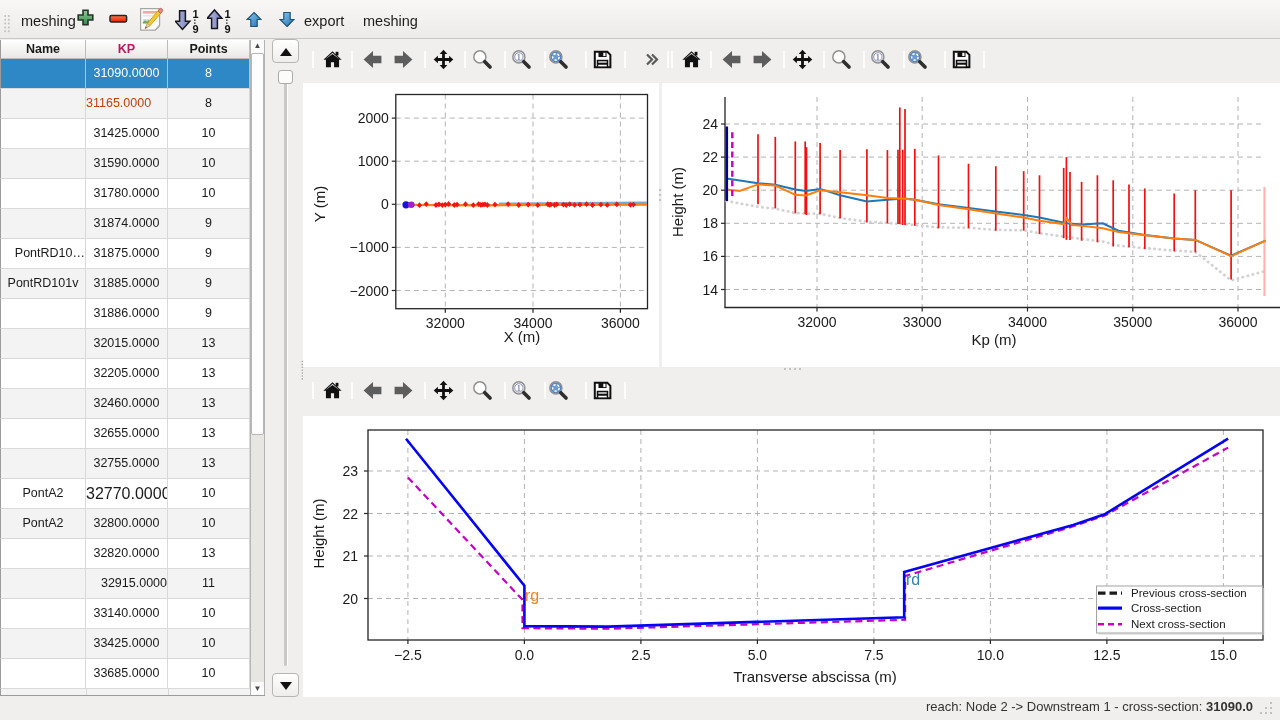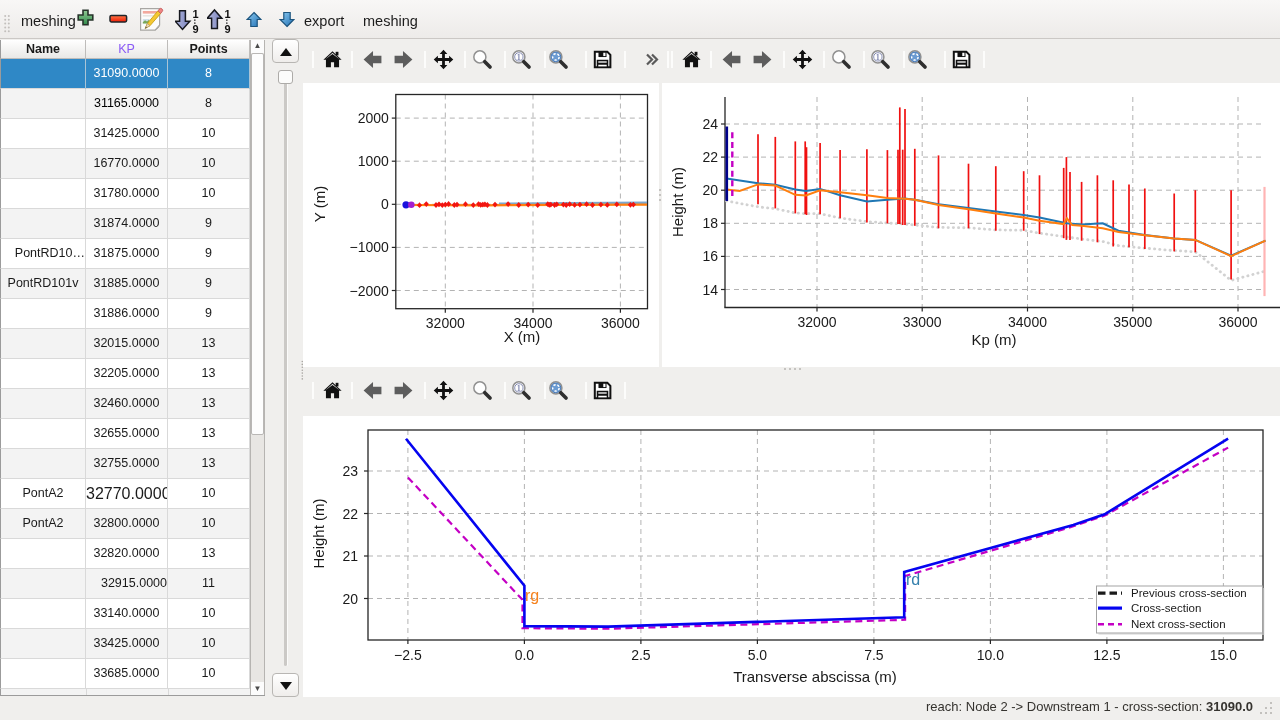--- a/index.html
+++ b/index.html
@@ -124,37 +124,37 @@
     <defs>
       <linearGradient id="ba279" x1="0" y1="0" x2="1" y2="1">
         <stop offset="0" stop-color="#8ecbf0"></stop>
         <stop offset="1" stop-color="#1f6fb4"></stop>
       </linearGradient>
     </defs>
     <path d="M8 15.5 L14.8 8.5 h-3.6 v-7 H4.8 v7 H1.2 Z" fill="url(#ba279)" stroke="#1c547e" stroke-width="1.2"></path>
   </svg>
 <div style="position:absolute;left:0;top:40px;width:250px;height:19px;background:linear-gradient(#ffffff,#e9e8e6);border-bottom:1px solid #bebcba;border-left:1px solid #9b9b9b;box-sizing:border-box"></div>
 <div style="position:absolute;left:1px;top:40px;width:85px;height:19px;line-height:19px;text-align:center;font-weight:bold;font-size:12.5px;color:#1a1a1a;border-right:1px solid #bebcba;box-sizing:border-box">Name</div>
-<div style="position:absolute;left:86px;top:40px;width:82px;height:19px;line-height:19px;text-align:center;font-weight:normal;font-size:12.5px;color:#8b5cf6;border-right:1px solid #bebcba;box-sizing:border-box">KP</div>
+<div style="position:absolute;left:86px;top:40px;width:82px;height:19px;line-height:19px;text-align:center;font-weight:bold;font-size:12.5px;color:#be185d;border-right:1px solid #bebcba;box-sizing:border-box">KP</div>
 <div style="position:absolute;left:168px;top:40px;width:82px;height:19px;line-height:19px;text-align:center;font-weight:bold;font-size:12.5px;color:#1a1a1a;border-right:1px solid #bebcba;box-sizing:border-box">Points</div>
 <div style="position:absolute;left:0;top:59px;width:250px;height:30px;background:#2f88c6;border-bottom:1px solid #d9d9d9;border-left:1px solid #9b9b9b;box-sizing:border-box"></div>
 <div style="position:absolute;left:1px;top:59px;width:85px;height:30px;line-height:29px;text-align:center;font-size:12.5px;color:#ffffff;border-right:1px solid #a9c4d6;box-sizing:border-box;overflow:hidden;white-space:nowrap"></div>
 <div style="position:absolute;left:86px;top:59px;width:82px;height:30px;line-height:29px;text-align:center;font-size:12.5px;color:#ffffff;border-right:1px solid #a9c4d6;box-sizing:border-box;overflow:hidden;white-space:nowrap">31090.0000</div>
 <div style="position:absolute;left:168px;top:59px;width:82px;height:30px;line-height:29px;text-align:center;font-size:12.5px;color:#ffffff;border-right:1px solid #a9c4d6;box-sizing:border-box;overflow:hidden;white-space:nowrap">8</div>
 <div style="position:absolute;left:0;top:89px;width:250px;height:30px;background:#f3f3f3;border-bottom:1px solid #d9d9d9;border-left:1px solid #9b9b9b;box-sizing:border-box"></div>
 <div style="position:absolute;left:1px;top:89px;width:85px;height:30px;line-height:29px;text-align:center;font-size:12.5px;color:#1a1a1a;border-right:1px solid #d9d9d9;box-sizing:border-box;overflow:hidden;white-space:nowrap"></div>
-<div style="position:absolute;left:86px;top:89px;width:82px;height:30px;line-height:29px;text-align:center;font-size:12.5px;color:#000000;border-right:1px solid #d9d9d9;box-sizing:border-box;overflow:hidden;white-space:nowrap">31165.0000</div>
+<div style="position:absolute;left:86px;top:89px;width:82px;height:30px;line-height:29px;font-size:12.5px;color:#c2410c;border-right:1px solid #d9d9d9;box-sizing:border-box;overflow:hidden;white-space:nowrap">31165.0000</div>
 <div style="position:absolute;left:168px;top:89px;width:82px;height:30px;line-height:29px;text-align:center;font-size:12.5px;color:#1a1a1a;border-right:1px solid #d9d9d9;box-sizing:border-box;overflow:hidden;white-space:nowrap">8</div>
 <div style="position:absolute;left:0;top:119px;width:250px;height:30px;background:#ffffff;border-bottom:1px solid #d9d9d9;border-left:1px solid #9b9b9b;box-sizing:border-box"></div>
 <div style="position:absolute;left:1px;top:119px;width:85px;height:30px;line-height:29px;text-align:center;font-size:12.5px;color:#1a1a1a;border-right:1px solid #d9d9d9;box-sizing:border-box;overflow:hidden;white-space:nowrap"></div>
 <div style="position:absolute;left:86px;top:119px;width:82px;height:30px;line-height:29px;text-align:center;font-size:12.5px;color:#1a1a1a;border-right:1px solid #d9d9d9;box-sizing:border-box;overflow:hidden;white-space:nowrap">31425.0000</div>
 <div style="position:absolute;left:168px;top:119px;width:82px;height:30px;line-height:29px;text-align:center;font-size:12.5px;color:#1a1a1a;border-right:1px solid #d9d9d9;box-sizing:border-box;overflow:hidden;white-space:nowrap">10</div>
 <div style="position:absolute;left:0;top:149px;width:250px;height:30px;background:#f3f3f3;border-bottom:1px solid #d9d9d9;border-left:1px solid #9b9b9b;box-sizing:border-box"></div>
 <div style="position:absolute;left:1px;top:149px;width:85px;height:30px;line-height:29px;text-align:center;font-size:12.5px;color:#1a1a1a;border-right:1px solid #d9d9d9;box-sizing:border-box;overflow:hidden;white-space:nowrap"></div>
-<div style="position:absolute;left:86px;top:149px;width:82px;height:30px;line-height:29px;text-align:center;font-size:12.5px;color:#1a1a1a;border-right:1px solid #d9d9d9;box-sizing:border-box;overflow:hidden;white-space:nowrap">16770.0000</div>
+<div style="position:absolute;left:86px;top:149px;width:82px;height:30px;line-height:29px;text-align:center;font-size:12.5px;color:#1a1a1a;border-right:1px solid #d9d9d9;box-sizing:border-box;overflow:hidden;white-space:nowrap">31590.0000</div>
 <div style="position:absolute;left:168px;top:149px;width:82px;height:30px;line-height:29px;text-align:center;font-size:12.5px;color:#1a1a1a;border-right:1px solid #d9d9d9;box-sizing:border-box;overflow:hidden;white-space:nowrap">10</div>
 <div style="position:absolute;left:0;top:179px;width:250px;height:30px;background:#ffffff;border-bottom:1px solid #d9d9d9;border-left:1px solid #9b9b9b;box-sizing:border-box"></div>
 <div style="position:absolute;left:1px;top:179px;width:85px;height:30px;line-height:29px;text-align:center;font-size:12.5px;color:#1a1a1a;border-right:1px solid #d9d9d9;box-sizing:border-box;overflow:hidden;white-space:nowrap"></div>
 <div style="position:absolute;left:86px;top:179px;width:82px;height:30px;line-height:29px;text-align:center;font-size:12.5px;color:#1a1a1a;border-right:1px solid #d9d9d9;box-sizing:border-box;overflow:hidden;white-space:nowrap">31780.0000</div>
 <div style="position:absolute;left:168px;top:179px;width:82px;height:30px;line-height:29px;text-align:center;font-size:12.5px;color:#1a1a1a;border-right:1px solid #d9d9d9;box-sizing:border-box;overflow:hidden;white-space:nowrap">10</div>
 <div style="position:absolute;left:0;top:209px;width:250px;height:30px;background:#f3f3f3;border-bottom:1px solid #d9d9d9;border-left:1px solid #9b9b9b;box-sizing:border-box"></div>
 <div style="position:absolute;left:1px;top:209px;width:85px;height:30px;line-height:29px;text-align:center;font-size:12.5px;color:#1a1a1a;border-right:1px solid #d9d9d9;box-sizing:border-box;overflow:hidden;white-space:nowrap"></div>
 <div style="position:absolute;left:86px;top:209px;width:82px;height:30px;line-height:29px;text-align:center;font-size:12.5px;color:#1a1a1a;border-right:1px solid #d9d9d9;box-sizing:border-box;overflow:hidden;white-space:nowrap">31874.0000</div>
 <div style="position:absolute;left:168px;top:209px;width:82px;height:30px;line-height:29px;text-align:center;font-size:12.5px;color:#1a1a1a;border-right:1px solid #d9d9d9;box-sizing:border-box;overflow:hidden;white-space:nowrap">9</div>
 <div style="position:absolute;left:0;top:239px;width:250px;height:30px;background:#ffffff;border-bottom:1px solid #d9d9d9;border-left:1px solid #9b9b9b;box-sizing:border-box"></div>

